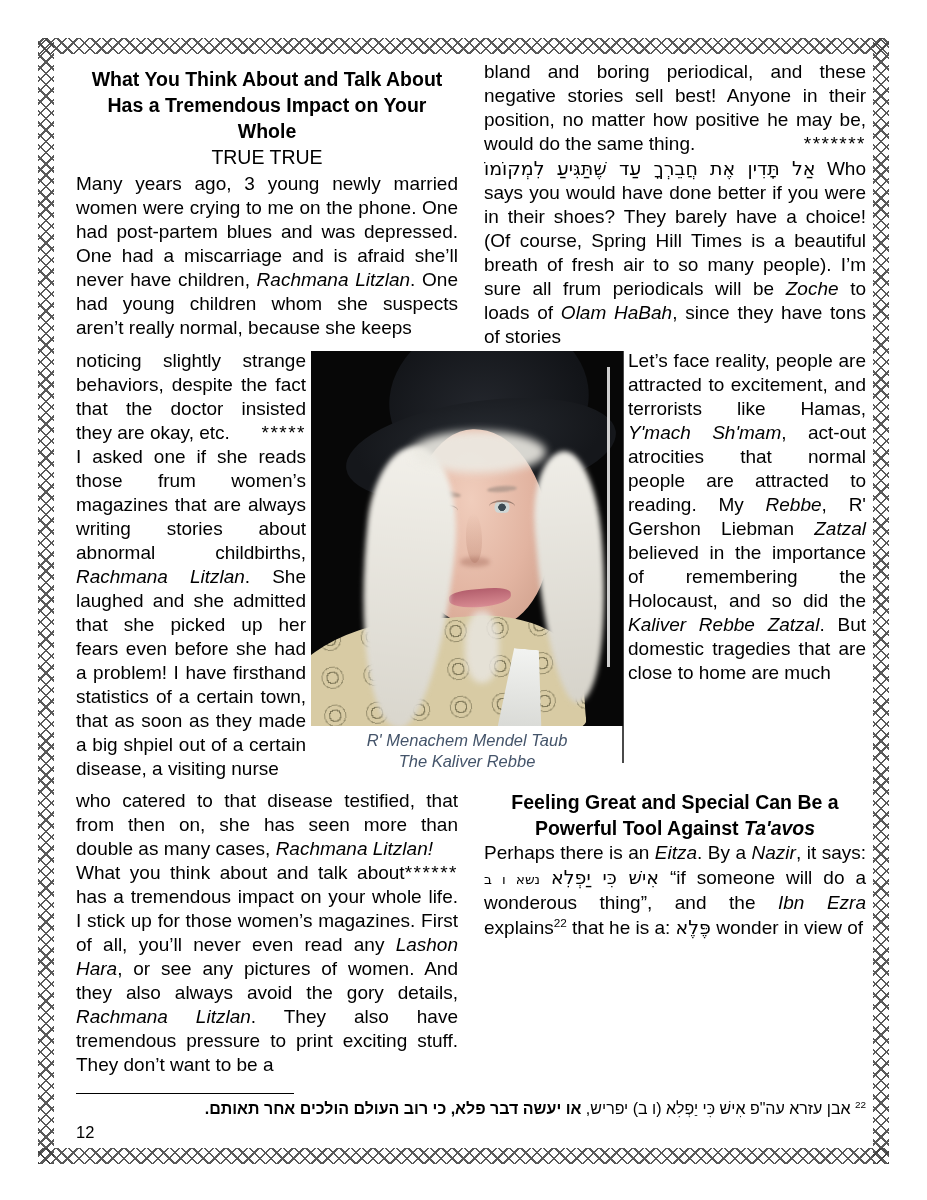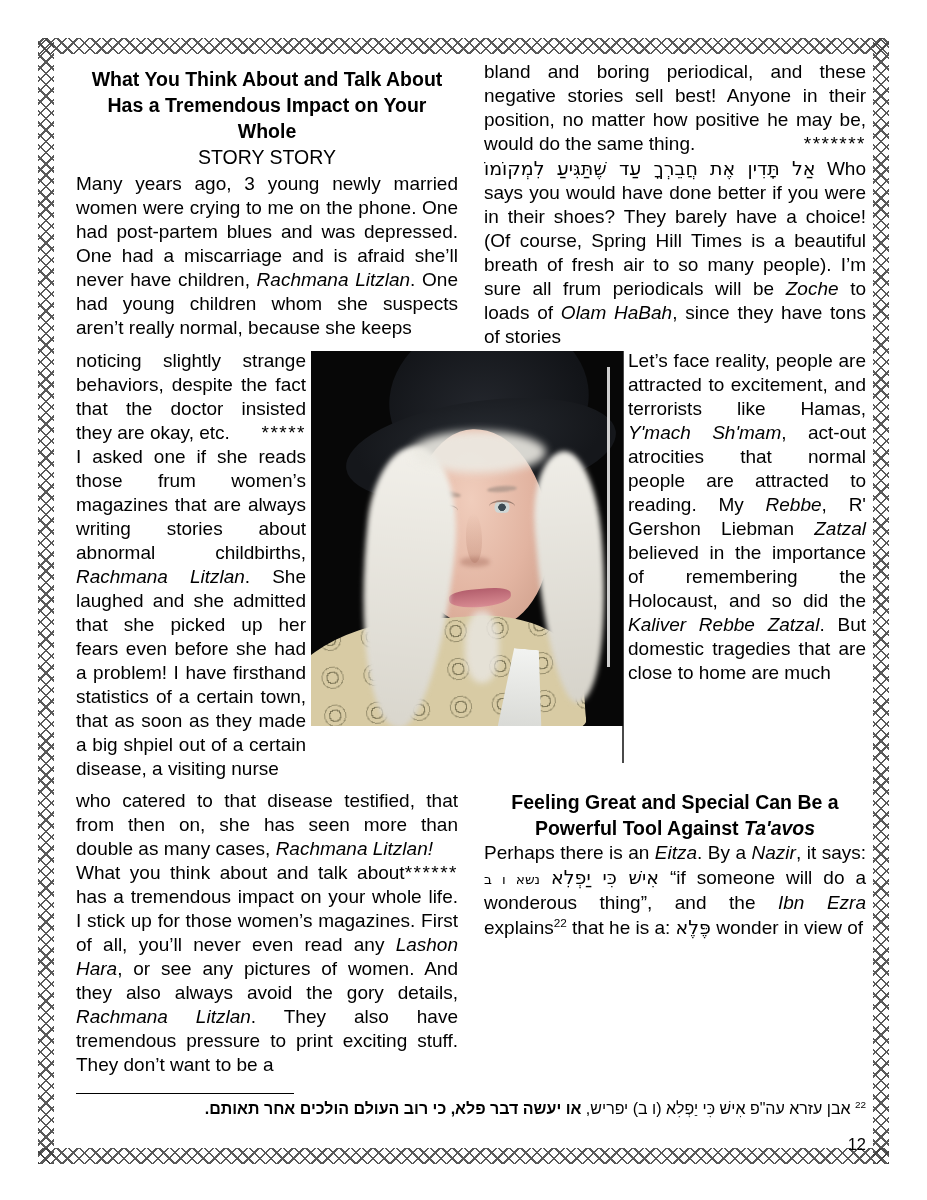--- a/index.html
+++ b/index.html
@@ -95,40 +95,40 @@
   .edgeline{left:296px;top:16px;width:3px;height:300px;background:#e5e5e5;opacity:.9;}
 
   .caption{margin-top:4px;text-align:center;font-style:italic;color:#44546A;
     font-size:16.5px;line-height:21px;}
 
   .bottomband{margin-top:8px;}
 
   
   .footrule{width:218px;border:none;border-top:1.6px solid #000;margin:16px 0 5px 0;}
   .footnote{direction:rtl;text-align:right;font-size:16px;line-height:20px;margin:0;}
-  .pagenum{text-align:right;font-size:16.5px;margin-top:16px;}
+  .pagenum{text-align:left;font-size:16.5px;margin-top:4px;}
 </style>
 </head>
 <body>
 
 <div class="stitch stitch-top"></div>
 <div class="stitch stitch-bottom"></div>
 <div class="stitch stitch-left"></div>
 <div class="stitch stitch-right"></div>
 
 <div class="content">
 
 
   <div class="cols">
     <div class="colL">
       <div class="title">
         <div>What You Think About and Talk About</div>
         <div>Has a Tremendous Impact on Your Whole</div>
       </div>
-      <div class="subtitle">STORY STORY</div>
+      <div class="subtitle">TRUE TRUE</div>
       <p class="body"><span>Many years ago, 3 young newly married women were crying to me on the phone. One had post-partem blues and was depressed. One had a miscarriage and is afraid she’ll never have children, </span><span class="seg-i">Rachmana Litzlan</span><span>. One had young children whom she suspects aren’t really normal, because she keeps</span></p>
     </div>
     <div class="colR">
       <p class="body"><span>bland and boring periodical, and these negative stories sell best! Anyone in their position, no matter how positive he may be, would do the same thing.</span><span class="seg-stars">*******</span></p>
       <p class="body"><span class="seg-he">אַל תָּדִין אֶת חֲבֵרְךָ עַד שֶׁתַּגִּיעַ לִמְקוֹמוֹ</span><span> Who says you would have done better if you were in their shoes? They barely have a choice! (Of course, Spring Hill Times is a beautiful breath of fresh air to so many people). I’m sure all frum periodicals will be </span><span class="seg-i">Zoche</span><span> to loads of </span><span class="seg-i">Olam HaBah</span><span>, since they have tons of stories</span></p>
     </div>
   </div>
 
   <div class="wrapband">
     <div class="narrowL">
@@ -151,20 +151,24 @@
         <div class="lips"></div>
         <div class="chinshadow"></div>
         <div class="robe"></div>
         <div class="shirt"></div>
         <div class="beard"></div>
         <div class="hair-l"></div>
         <div class="hair-r"></div>
         <div class="fringe"></div>
         <div class="edgeline"></div>
       </div>
+      <div class="caption">
+        <div>R' Menachem Mendel Taub</div>
+        <div>The Kaliver Rebbe</div>
+      </div>
     </div>
 
     <div class="narrowR">
       <p class="body"><span>Let’s face reality, people are attracted to excitement, and terrorists like Hamas, </span><span class="seg-i">Y'mach Sh'mam</span><span>, act-out atrocities that normal people are attracted to reading. My </span><span class="seg-i">Rebbe</span><span>, R' Gershon Liebman </span><span class="seg-i">Zatzal</span><span> believed in the importance of remembering the Holocaust, and so did the </span><span class="seg-i">Kaliver Rebbe Zatzal</span><span>. But domestic tragedies that are close to home are much</span></p>
     </div>
   </div>
 
   <div class="cols bottomband">
     <div class="colL">
       <p class="body"><span>who catered to that disease testified, that from then on, she has seen more than double as many cases, </span><span class="seg-i">Rachmana Litzlan!</span><span class="seg-stars">******</span></p>

